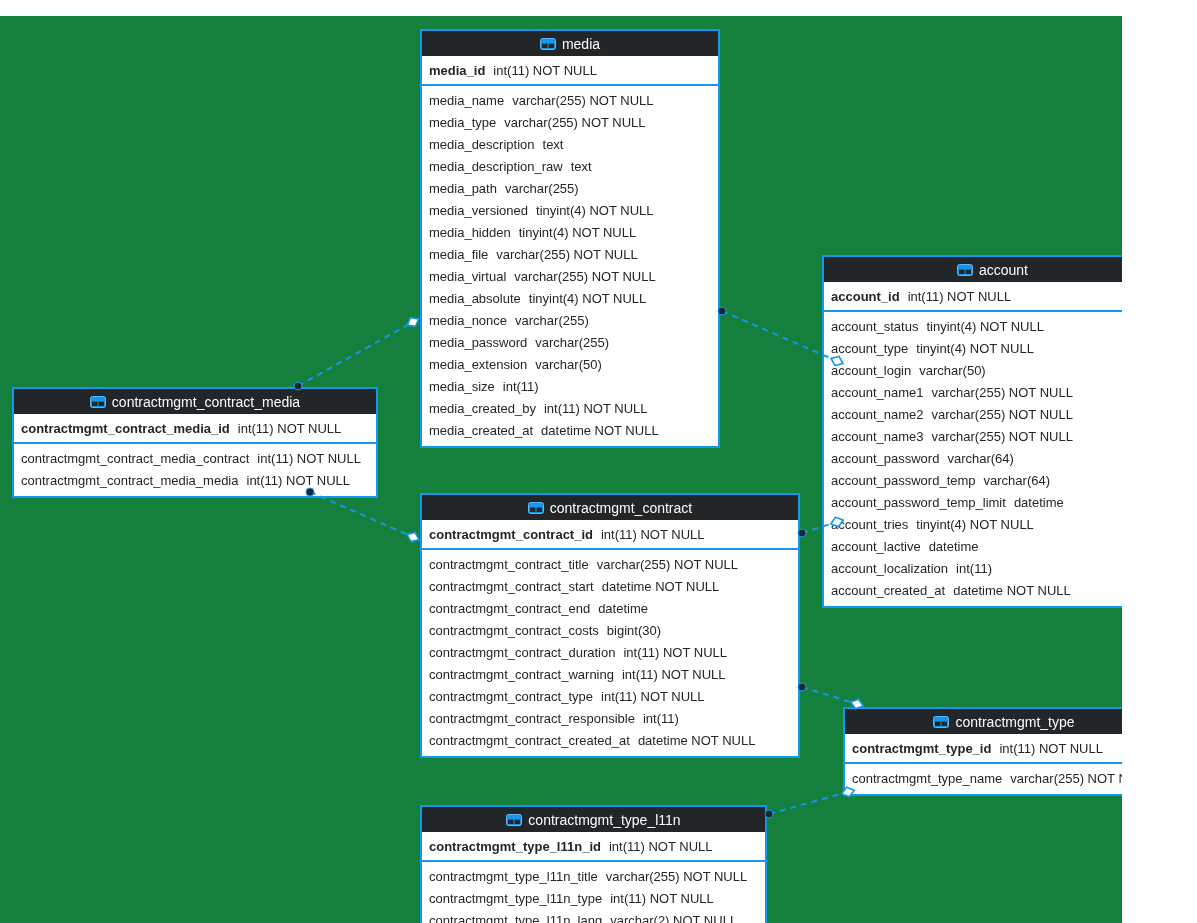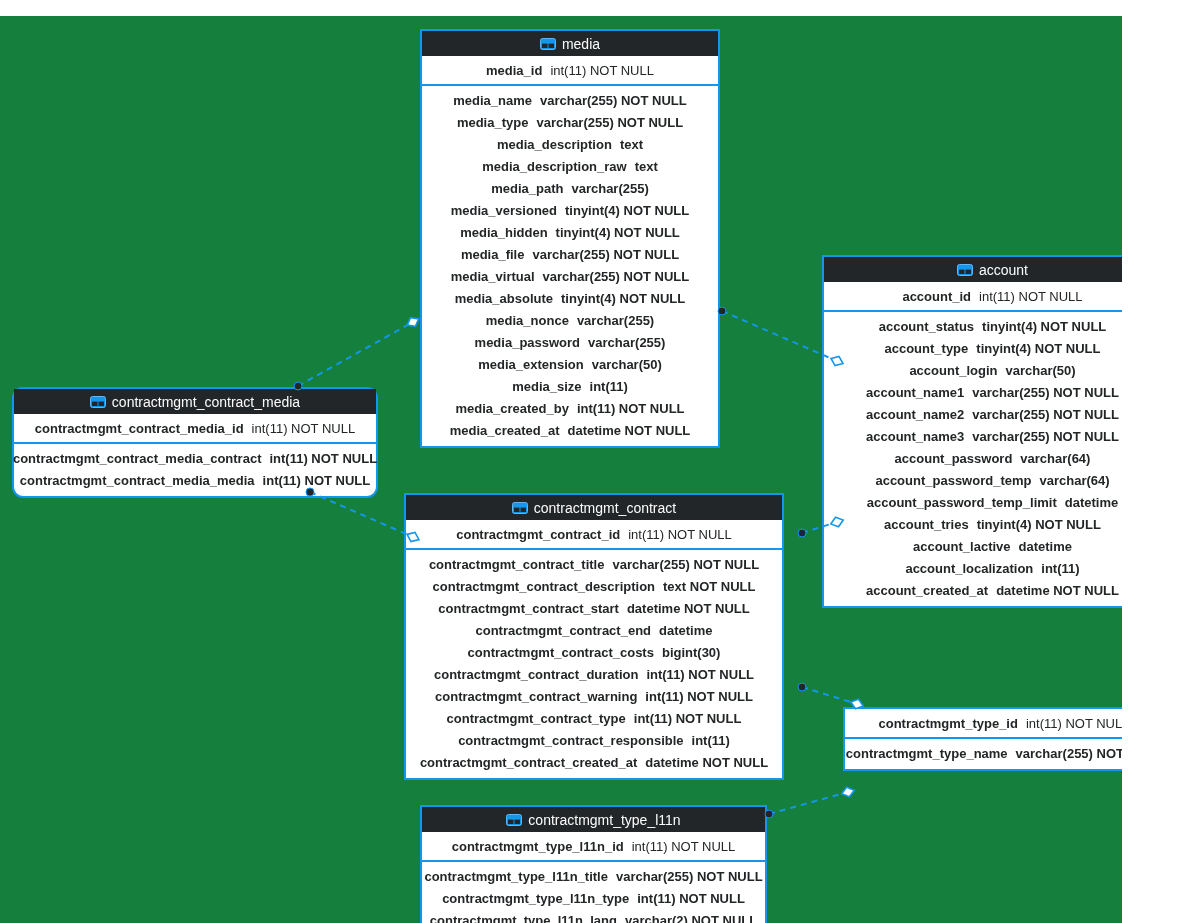--- a/index.html
+++ b/index.html
@@ -39,39 +39,39 @@
     justify-content: center;
     gap: 6px;
     font-size: 14px;
     white-space: nowrap;
   }
 
   .table-icon { display: inline-flex; line-height: 0; }
 
   .row {
     display: flex;
-    justify-content: center;
+    justify-content: flex-start;
     align-items: center;
-    padding: 0 15px;
+    padding: 0 7px;
     height: 22px;
     font-size: 13px;
     color: #232627;
     white-space: nowrap;
   }
   .row .field { text-align: left; }
   .row .type  { text-align: right; margin-left: 8px; }
 
   .pk-section {
     border-bottom: 2px solid var(--accent, #1496ec);
     padding: 2px 0;
   }
   .pk-section .row { height: 24px; }
   .pk-section .field { font-weight: bold; }
 
-  .col-section { padding: 3px 0 5px; font-weight: bold; }
+  .col-section { padding: 3px 0 5px; }
 </style>
 </head>
 <body>
 
 <div class="canvas" id="canvas">
   <svg id="connections" width="1197" height="923" viewBox="0 0 1197 923" xmlns="http://www.w3.org/2000/svg">
       <g>
         <line x1="298" y1="370" x2="413" y2="306" stroke="#1496ec" stroke-width="2" stroke-dasharray="6 5"></line>
         <polygon points="407.32030890438296,309.16087156625645 410.5685603336489,301.63100684952536 418.67969109561704,302.83912843374355 415.4314396663511,310.36899315047464" fill="#ffffff" stroke="#1496ec" stroke-width="1.6"></polygon>
         <circle cx="298" cy="370" r="4" fill="#232629" stroke="#1496ec" stroke-width="1"></circle>
@@ -251,21 +251,21 @@
         <div class="row">
           <span class="field">account_localization</span>
           <span class="type">int(11)</span>
         </div>
         <div class="row">
           <span class="field">account_created_at</span>
           <span class="type">datetime NOT NULL</span>
         </div>
       </div>
     </div>
-    <div class="entity" style="left: 12px; top: 371px; width: 366px; border-radius: 11px;">
+    <div class="entity" style="left: 12px; top: 371px; width: 366px;">
       <div class="entity-header">
         <span class="table-icon">
           <svg width="16" height="12" viewBox="0 0 16 12">
             <rect x="0.5" y="0.5" width="15" height="11" rx="2" fill="#1496ec" stroke="#5db6f5" stroke-width="1"></rect>
             <rect x="2" y="5.6" width="5.5" height="4.4" fill="#232629"></rect>
             <rect x="8.5" y="5.6" width="5.5" height="4.4" fill="#232629"></rect>
           </svg>
         </span>
         <span>contractmgmt_contract_media</span>
       </div>
@@ -279,45 +279,41 @@
         <div class="row">
           <span class="field">contractmgmt_contract_media_contract</span>
           <span class="type">int(11) NOT NULL</span>
         </div>
         <div class="row">
           <span class="field">contractmgmt_contract_media_media</span>
           <span class="type">int(11) NOT NULL</span>
         </div>
       </div>
     </div>
-    <div class="entity" style="left: 404px; top: 477px; width: 380px;">
+    <div class="entity" style="left: 420px; top: 477px; width: 380px;">
       <div class="entity-header">
         <span class="table-icon">
           <svg width="16" height="12" viewBox="0 0 16 12">
             <rect x="0.5" y="0.5" width="15" height="11" rx="2" fill="#1496ec" stroke="#5db6f5" stroke-width="1"></rect>
             <rect x="2" y="5.6" width="5.5" height="4.4" fill="#232629"></rect>
             <rect x="8.5" y="5.6" width="5.5" height="4.4" fill="#232629"></rect>
           </svg>
         </span>
         <span>contractmgmt_contract</span>
       </div>
       <div class="pk-section">
         <div class="row">
           <span class="field">contractmgmt_contract_id</span>
           <span class="type">int(11) NOT NULL</span>
         </div>
       </div>
       <div class="col-section">
         <div class="row">
           <span class="field">contractmgmt_contract_title</span>
           <span class="type">varchar(255) NOT NULL</span>
-        </div>
-        <div class="row">
-          <span class="field">contractmgmt_contract_description</span>
-          <span class="type">text NOT NULL</span>
         </div>
         <div class="row">
           <span class="field">contractmgmt_contract_start</span>
           <span class="type">datetime NOT NULL</span>
         </div>
         <div class="row">
           <span class="field">contractmgmt_contract_end</span>
           <span class="type">datetime</span>
         </div>
         <div class="row">
@@ -340,20 +336,30 @@
           <span class="field">contractmgmt_contract_responsible</span>
           <span class="type">int(11)</span>
         </div>
         <div class="row">
           <span class="field">contractmgmt_contract_created_at</span>
           <span class="type">datetime NOT NULL</span>
         </div>
       </div>
     </div>
     <div class="entity" style="left: 843px; top: 691px; width: 322px;">
+      <div class="entity-header">
+        <span class="table-icon">
+          <svg width="16" height="12" viewBox="0 0 16 12">
+            <rect x="0.5" y="0.5" width="15" height="11" rx="2" fill="#1496ec" stroke="#5db6f5" stroke-width="1"></rect>
+            <rect x="2" y="5.6" width="5.5" height="4.4" fill="#232629"></rect>
+            <rect x="8.5" y="5.6" width="5.5" height="4.4" fill="#232629"></rect>
+          </svg>
+        </span>
+        <span>contractmgmt_type</span>
+      </div>
       <div class="pk-section">
         <div class="row">
           <span class="field">contractmgmt_type_id</span>
           <span class="type">int(11) NOT NULL</span>
         </div>
       </div>
       <div class="col-section">
         <div class="row">
           <span class="field">contractmgmt_type_name</span>
           <span class="type">varchar(255) NOT NULL</span>

